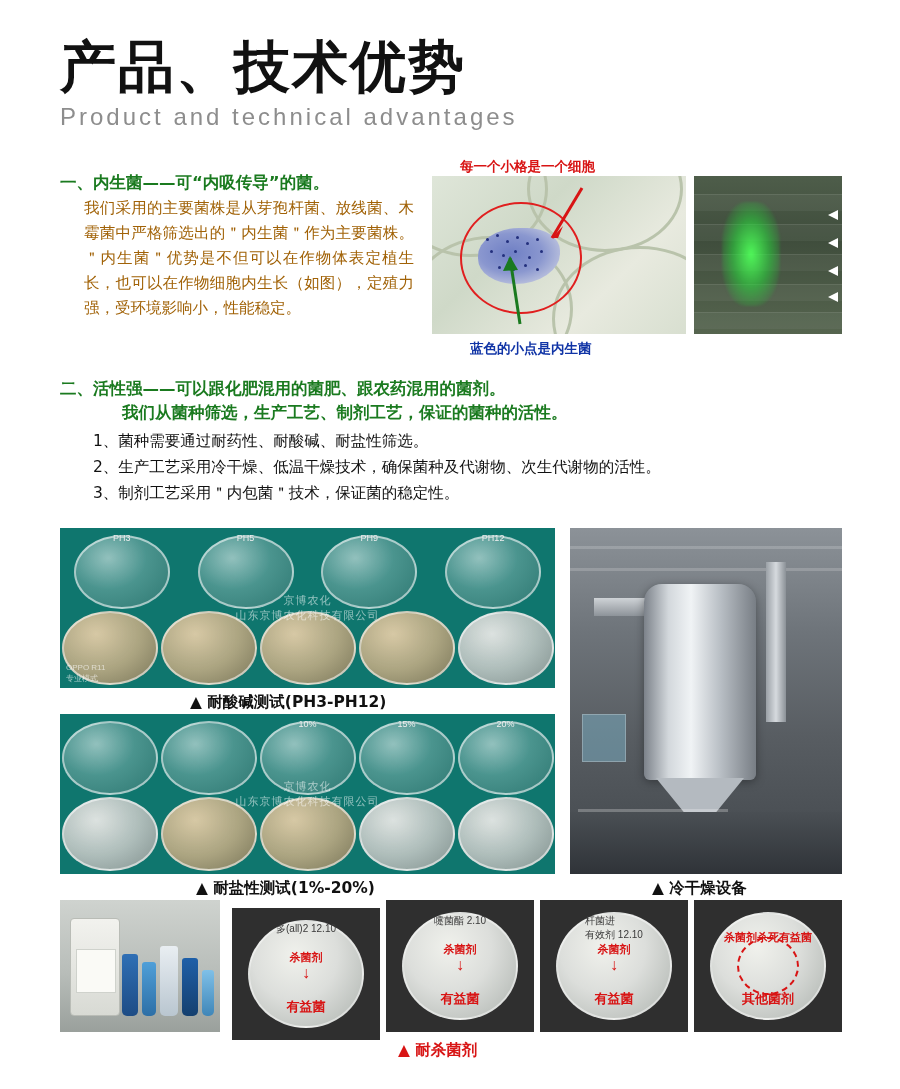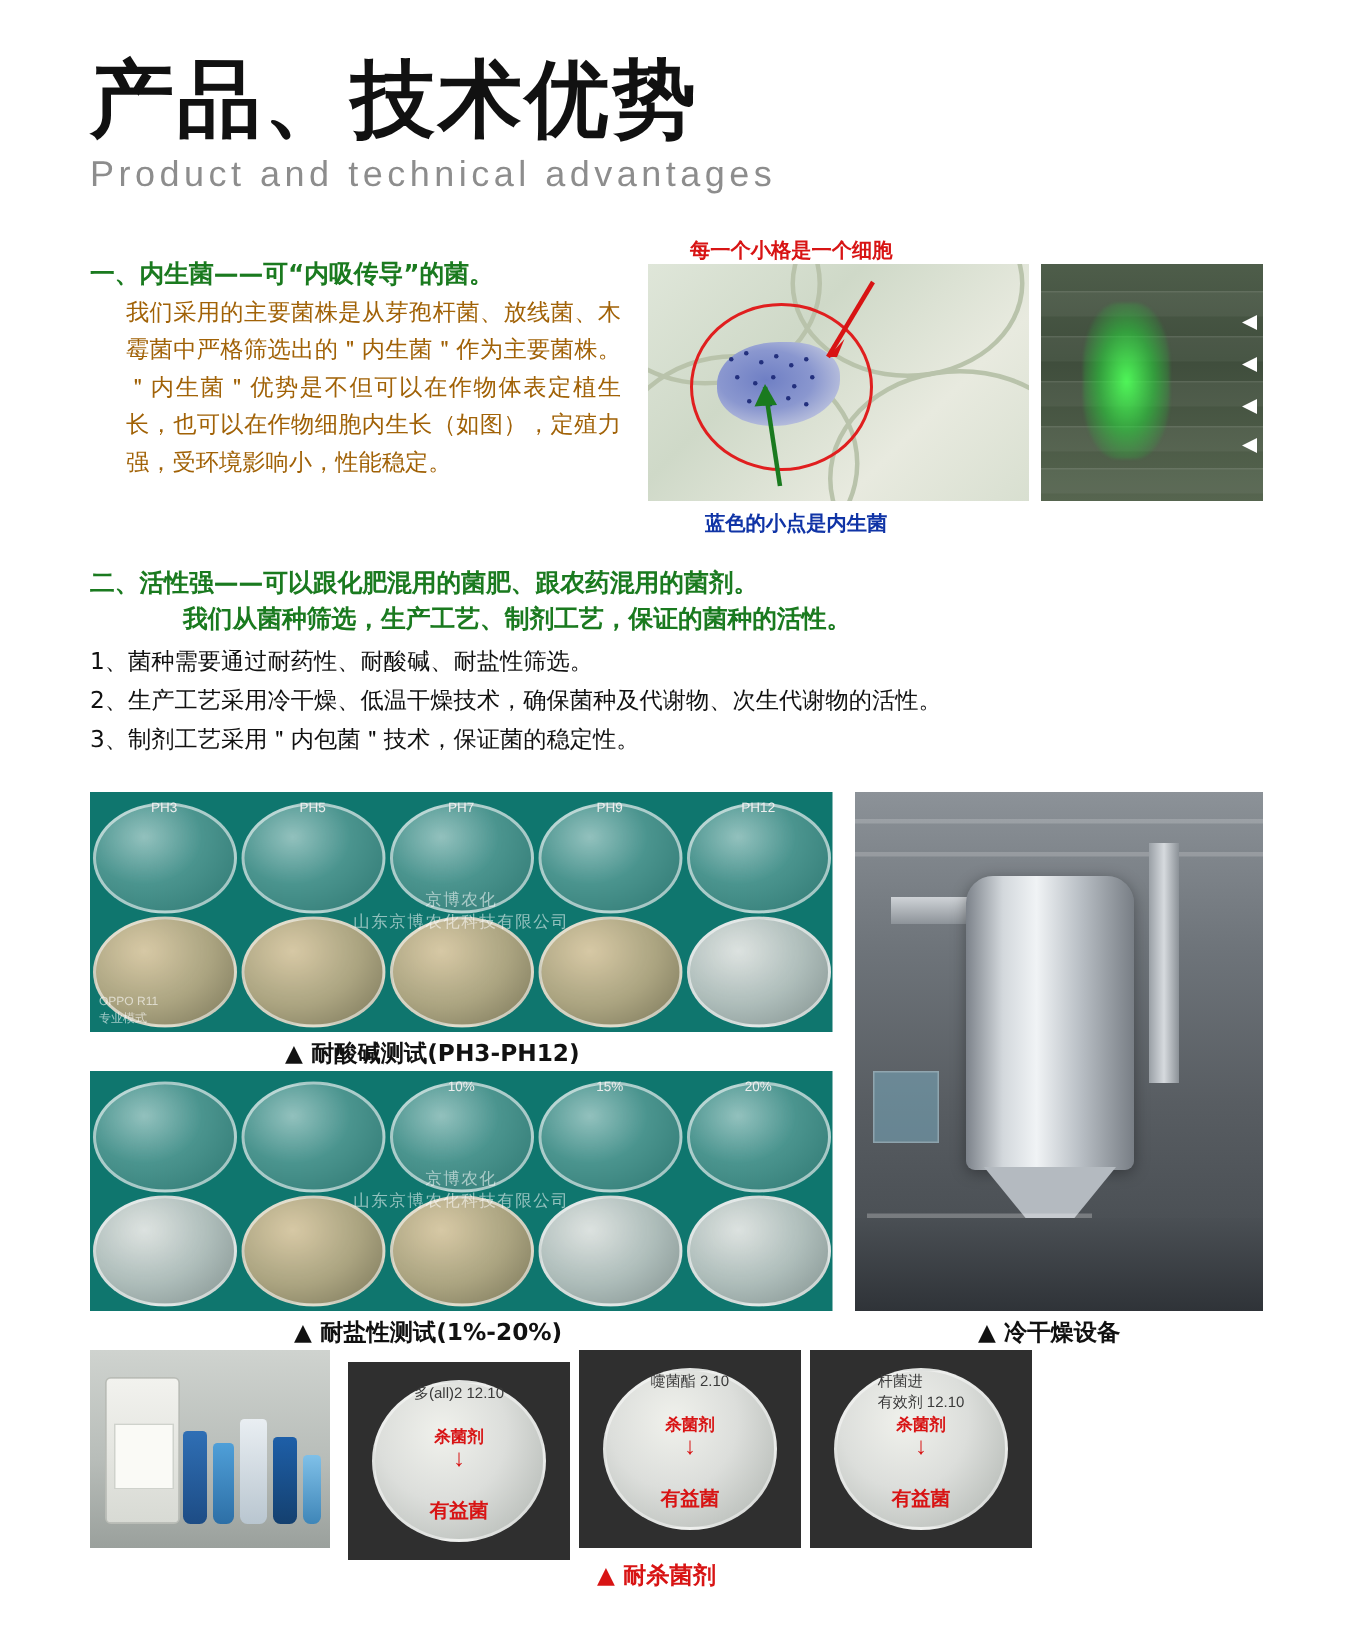--- a/index.html
+++ b/index.html
@@ -44,21 +44,21 @@
     font-family:"DejaVu Sans","Liberation Sans",sans-serif;
     text-align:justify;
   }
 
   
   .sec2-list{
     position:absolute;left:60px;top:428px;width:800px;
     font-size:15.5px;line-height:26px;color:#111;
     font-family:"DejaVu Sans","Liberation Sans",sans-serif;
   }
-  .sec2-list div{white-space:nowrap;}
+  .sec2-list div{white-space:nowrap;margin-left:33px;}
 
   
   .photo{position:absolute;overflow:hidden;background:#2b2b2b;}
 
   
   .micro1{left:432px;top:176px;width:254px;height:158px;
     background:linear-gradient(135deg,#dfe6d9 0%,#cfd9c8 35%,#e8eadf 70%,#d8dfd0 100%);}
   .cellwall{position:absolute;border:3px solid #b9c3ab;border-radius:50%;}
   .micro1 .c1{left:-40px;top:-55px;width:150px;height:130px;}
   .micro1 .c2{left:95px;top:-50px;width:150px;height:120px;}
@@ -217,23 +217,20 @@
 
   <div class="plate-strip p1">
     <div class="dish-row" style="top:4px">
       <div class="dish">
           <span class="lbl">PH3</span>
         </div>
       <div class="dish">
           <span class="lbl">PH5</span>
         </div>
       <div class="dish">
-          <span class="lbl">PH7</span>
-        </div>
-      <div class="dish">
           <span class="lbl">PH9</span>
         </div>
       <div class="dish">
           <span class="lbl">PH12</span>
         </div>
     </div>
     <div class="dish-row" style="top:80px">
       <div class="dish tan"></div>
       <div class="dish tan"></div>
       <div class="dish tan"></div>
@@ -315,16 +312,22 @@
 
   <div class="petri d3">
     <div class="disc"></div>
     <div class="hand" style="white-space:pre-line">杆菌进
 有效剂     12.10</div>
     <div class="redtop">杀菌剂</div>
     <div class="downarrow">↓</div>
     <div class="redbot">有益菌</div>
   </div>
 
+  <div class="petri d4">
+    <div class="disc"></div>
+    <div class="redtop" style="top:30px">杀菌剂杀死有益菌</div>
+    <div class="dashring"></div>
+    <div class="redbot">其他菌剂</div>
+  </div>
 
   <div class="fig-cap-red" style="left:398px;top:1040px;">▲ 耐杀菌剂</div>
 
 </div>
 
 </body></html>

